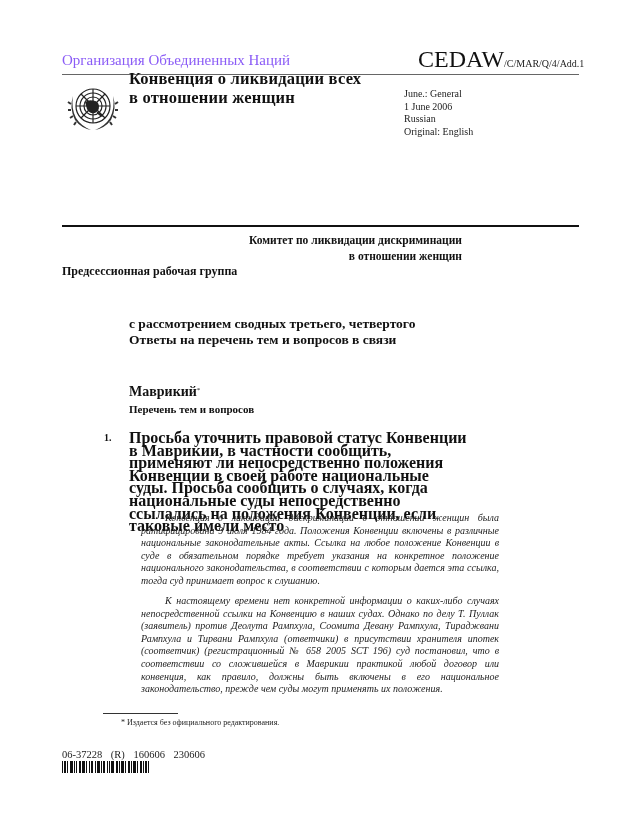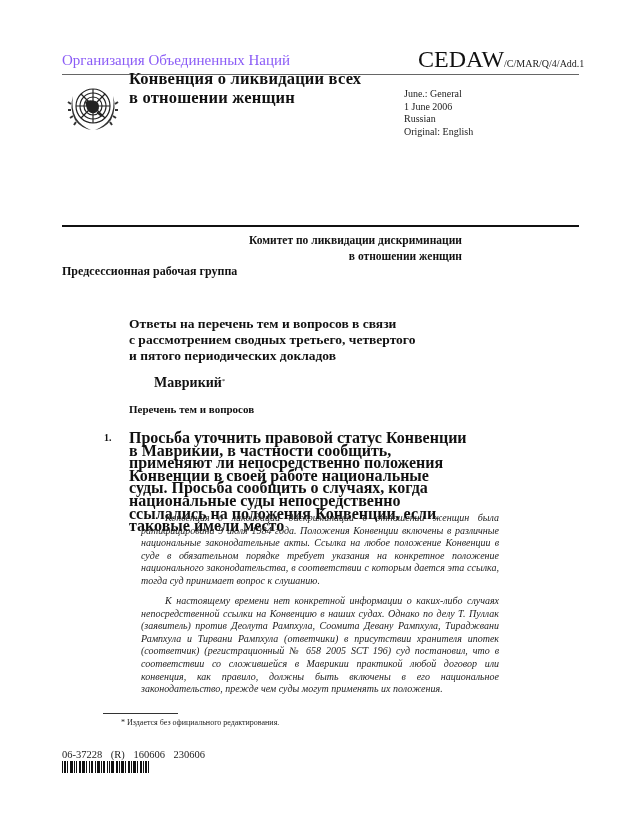--- a/index.html
+++ b/index.html
@@ -12,21 +12,21 @@
   .rule-thin { left: 62px; top: 74px; width: 517px; height: 1px; background: #666; }
   .logo { left: 65px; top: 80px; width: 56px; height: 56px; }
   .conv-title { left: 129px; top: 69px; font-size: 16.5px; font-weight: bold; line-height: 19px; width: 270px; letter-spacing: 0.2px; }
   .distr { left: 404px; top: 88px; font-size: 10px; line-height: 12.5px; color: #222; }
   .rule-thick { left: 62px; top: 225px; width: 517px; height: 2px; background: #111; }
   .committee { left: 62px; top: 232px; width: 400px; }
   .committee .l1 { font-size: 11.5px; font-weight: bold; line-height: 16px; text-align: right; }
   .committee .l2 { font-size: 12px; font-weight: bold; line-height: 14px; }
   .committee .l3 { font-size: 9.5px; line-height: 14px; }
   .doc-title { left: 129px; top: 316px; width: 360px; font-size: 13.5px; font-weight: bold; line-height: 16px; }
-  .country { left: 129px; top: 375px; font-size: 14px; font-weight: bold; margin-left: 25px; }
+  .country { left: 129px; top: 384px; font-size: 14px; font-weight: bold; }
   .country sup { font-size: 7px; font-weight: normal; vertical-align: top; position: relative; top: 2px; }
   .issues-head { left: 129px; top: 403px; font-size: 11px; font-weight: bold; font-family: Liberation Serif, serif; }
   .q-num { left: 104px; top: 432px; font-size: 10px; font-weight: bold; }
   .q-text { left: 129px; top: 432px; width: 340px; font-size: 16px; font-weight: bold; line-height: 12.6px; }
   .para { left: 129px; width: 382px; font-size: 10px; line-height: 12.6px; text-align: justify; color: #222; }
   .para p { margin: 12px; text-indent: 24px; font-style: italic; }
   .p1 { top: 500px; }
   .p2 { top: 583px; }
   .fn-rule { left: 103px; top: 713px; width: 75px; height: 1px; background: #333; }
   .footnote { left: 121px; top: 718px; font-size: 8px; color: #222; }
@@ -80,23 +80,22 @@
 
 <div class="abs rule-thick"></div>
 
 <div class="abs committee">
   <div class="l1">Комитет по ликвидации дискриминации</div>
   <div class="l1">в отношении женщин</div>
   <div class="l2">Предсессионная рабочая группа</div>
 </div>
 
 <div class="abs doc-title">
+  <div>с рассмотрением сводных третьего, четвертого</div>
   <div>Ответы на перечень тем и вопросов в связи</div>
-  <div>с рассмотрением сводных третьего, четвертого</div>
-  <div>и пятого периодических докладов</div>
 </div>
 
 <div class="abs country">
   <span>Маврикий</span><sup>*</sup>
 </div>
 
 <div class="abs issues-head">Перечень тем и вопросов</div>
 
 <div class="abs q-num">1.</div>
 <div class="abs q-text">Просьба уточнить правовой статус Конвенции в Маврикии, в частности сообщить, применяют ли непосредственно положения Конвенции в своей работе национальные суды. Просьба сообщить о случаях, когда национальные суды непосредственно ссылались на положения Конвенции, если таковые имели место</div>

